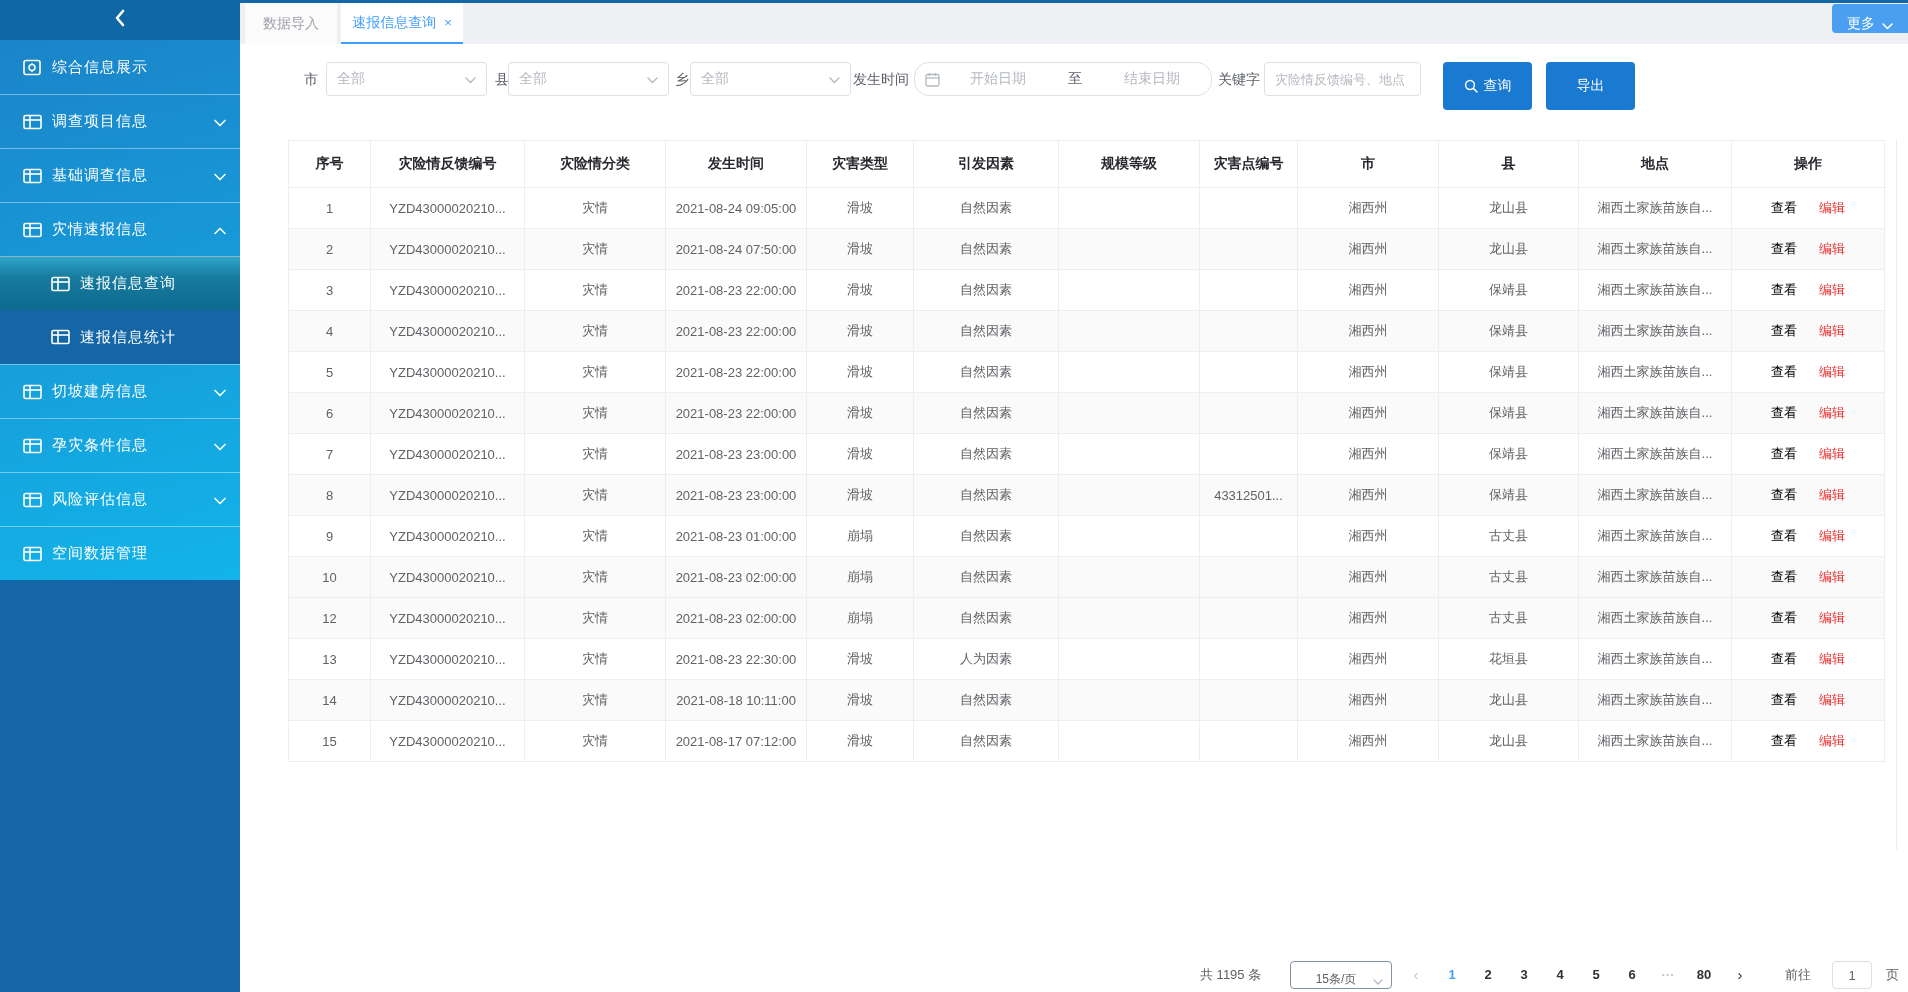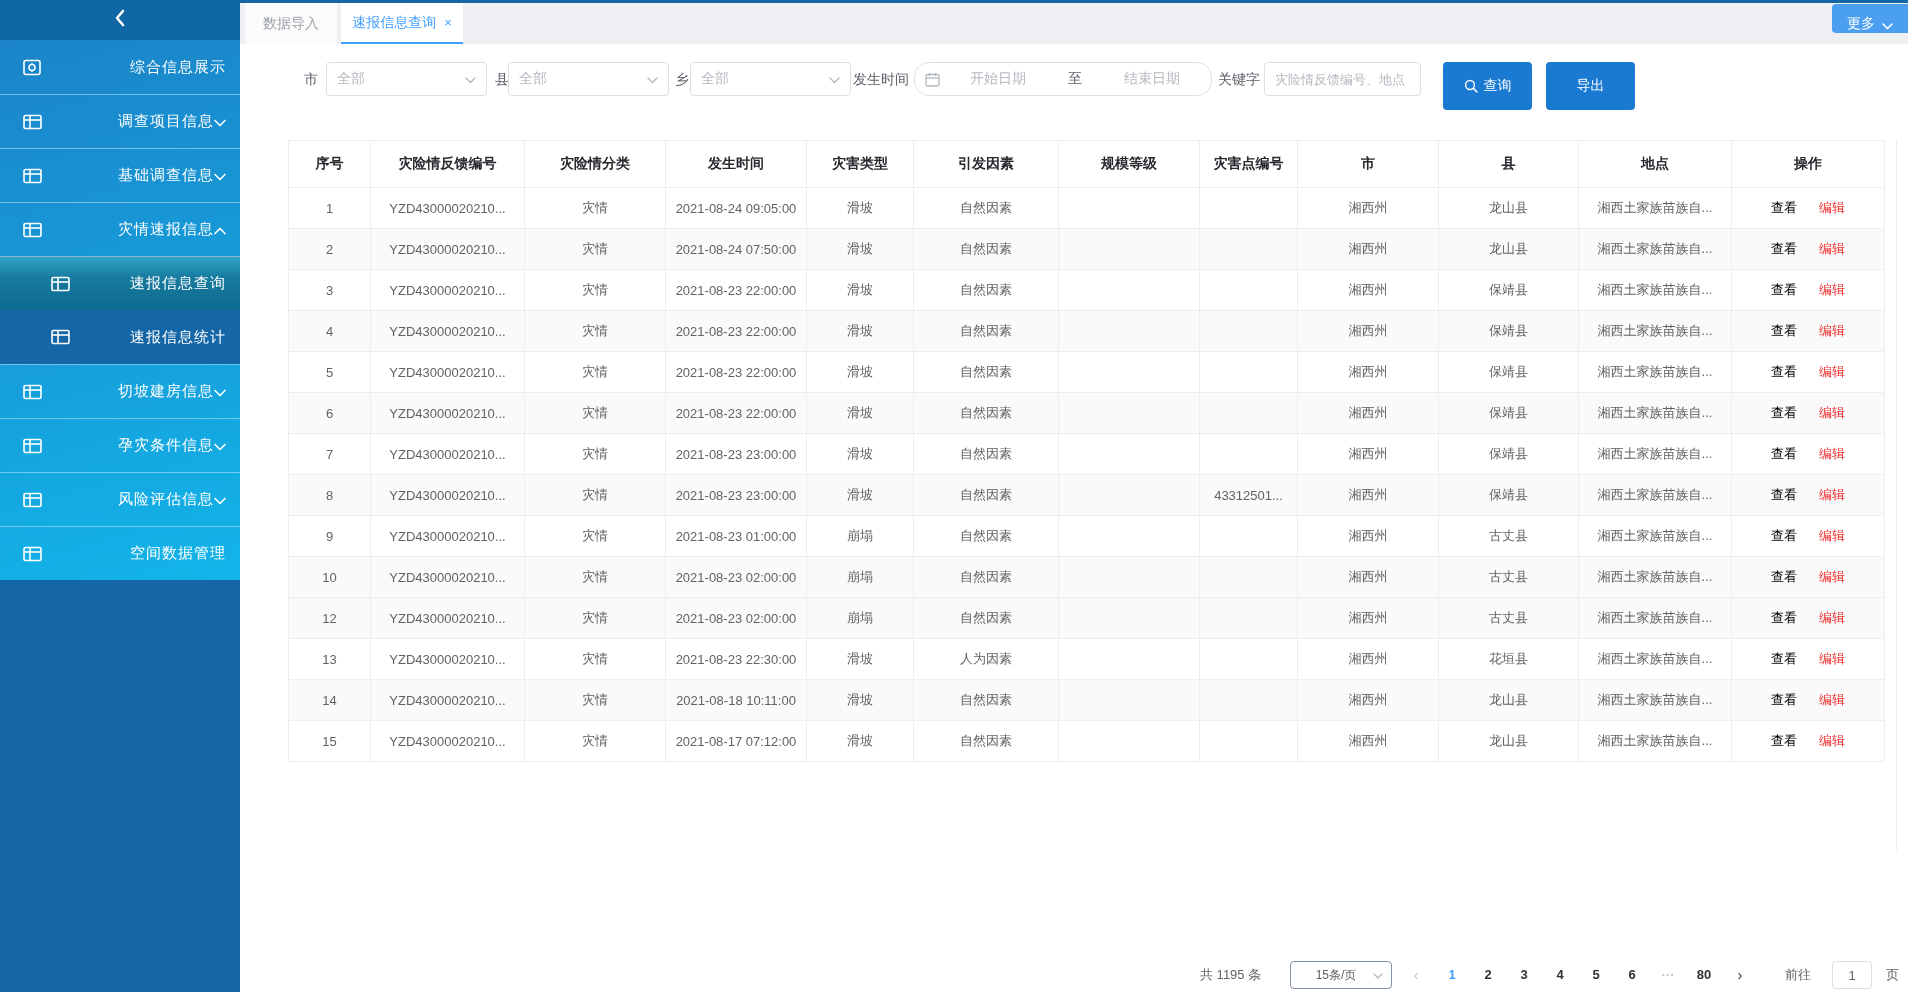--- a/index.html
+++ b/index.html
@@ -6,21 +6,21 @@
   html,body { width:1908px; height:992px; overflow:hidden; background:#fff;
     font-family:"Liberation Sans","DejaVu Sans",sans-serif; }
 
   
   .sidebar { position:absolute; left:0; top:0; width:240px; height:992px; background:#1566a6; }
   .sb-header { height:40px; background:#0f67a5; display:flex; align-items:center; justify-content:center; cursor:pointer; }
   .sb-menu { background:linear-gradient(165deg,#1b84c9 0%,#12b4e9 100%); }
   .mi { height:54px; display:flex; align-items:center; padding:0 14px 0 22px; color:#fff; font-size:15px; cursor:pointer; border-top:1px solid rgba(255,255,255,.40); }
   .mi:first-child { border-top:none; }
   .mi .ic { width:20px; height:20px; margin-right:10px; flex:none; display:flex; align-items:center; justify-content:center; }
-  .mi .lbl { flex:1; letter-spacing:1px;text-align:right; }
+  .mi .lbl { flex:1; letter-spacing:1px; }
   .mi .chev { flex:none; opacity:.95; }
   .mi.sub { padding-left:50px; background:#1566a6; border-top:none; }
   .mi.sub.active { background:linear-gradient(180deg,#2fa5c8 0%,#177b9f 38%,#0e6a8f 100%); border-top:1px solid rgba(255,255,255,.5); }
 
   
   .main { position:absolute; left:240px; top:0; width:1668px; height:992px; background:#fff; }
   .topstrip { position:absolute; left:0; top:0; right:0; height:3px; background:#1467a5; }
   .tabbar { position:absolute; left:0; top:3px; right:0; height:41px; background:#eef0f4; }
   .tab { position:absolute; top:0; height:41px; display:flex; align-items:center; justify-content:center; font-size:14px; cursor:pointer; }
   .tab.t1 { left:5px; width:92px; background:#fbfbfc; color:#9da2a9; }
@@ -47,21 +47,21 @@
   .grid th { height:47px; border:1px solid #ebeef5; font-size:14px; color:#27292e; font-weight:bold; text-align:center; background:#fff; }
   .grid td { height:41px; border:1px solid #ebeef5; font-size:13px; color:#606266; text-align:center; white-space:nowrap; overflow:hidden; background:#fff; }
   .grid tr.stripe td { background:#fafafa; }
   .a-view { color:#000000; text-decoration:none; cursor:pointer; margin-right:22px; }
   .a-edit { color:#ee2c2c; text-decoration:none; cursor:pointer; }
 
   .scrollhint { position:absolute; left:1656px; top:96px; height:710px; border-left:1px solid #ececec; }
 
   
   .pg-total { position:absolute; left:960px; top:917px; height:28px; line-height:28px; font-size:13px; color:#606266; }
-  .pg-size { position:absolute; left:1050px; top:917px; width:102px; height:28px; border:1px solid #8292a5; border-radius:4px; background:#fff; display:flex; align-items:center; padding:0 8px; font-size:12px; color:#606266; cursor:pointer; }
+  .pg-size { position:absolute; left:1050px; top:917px; width:102px; height:28px; border:1px solid #8292a5; border-radius:4px; background:#fff; display:flex; align-items:flex-end; padding:0 8px; font-size:12px; color:#606266; cursor:pointer; }
   .pg-size .sv { flex:1; text-align:center; }
   .pager { position:absolute; left:1158px; top:917px; height:28px; display:flex; align-items:center; }
   .pnum { min-width:30px; margin:0 3px; height:28px; line-height:28px; text-align:center; font-size:13px; font-weight:bold; color:#303133; cursor:pointer; }
   .pnum.on { color:#409eff; }
   .pnum.arrow { font-weight:normal; font-size:15px; }
   .pnum.dis { color:#c0c4cc; }
   .pg-goto { position:absolute; left:1545px; top:917px; height:28px; line-height:28px; font-size:13px; color:#606266; }
   .pg-input { position:absolute; left:1592px; top:917px; width:40px; height:28px; border:1px solid #dcdfe6; border-radius:4px; text-align:center; font-size:13px; color:#606266; font-family:inherit; }
   .pg-page { position:absolute; left:1646px; top:917px; height:28px; line-height:28px; font-size:13px; color:#606266; }
 </style>

